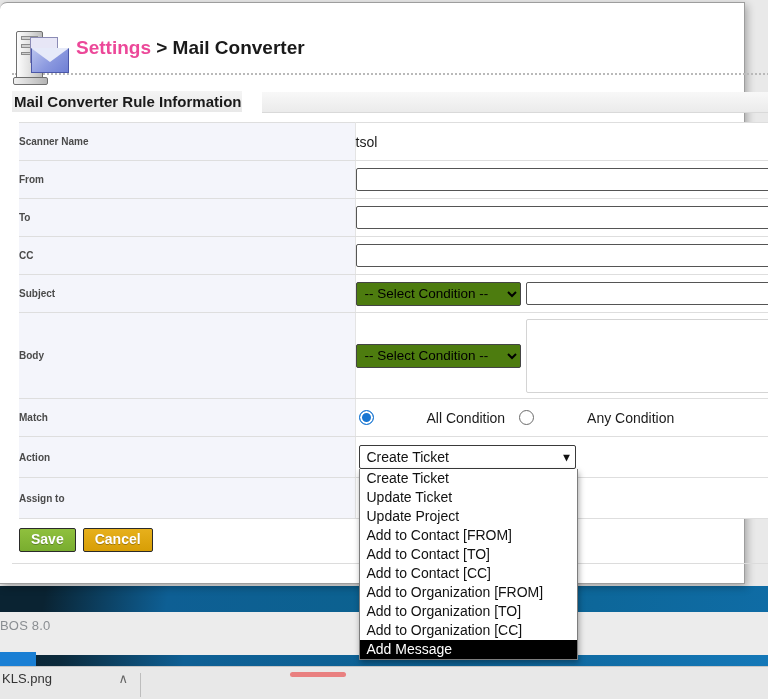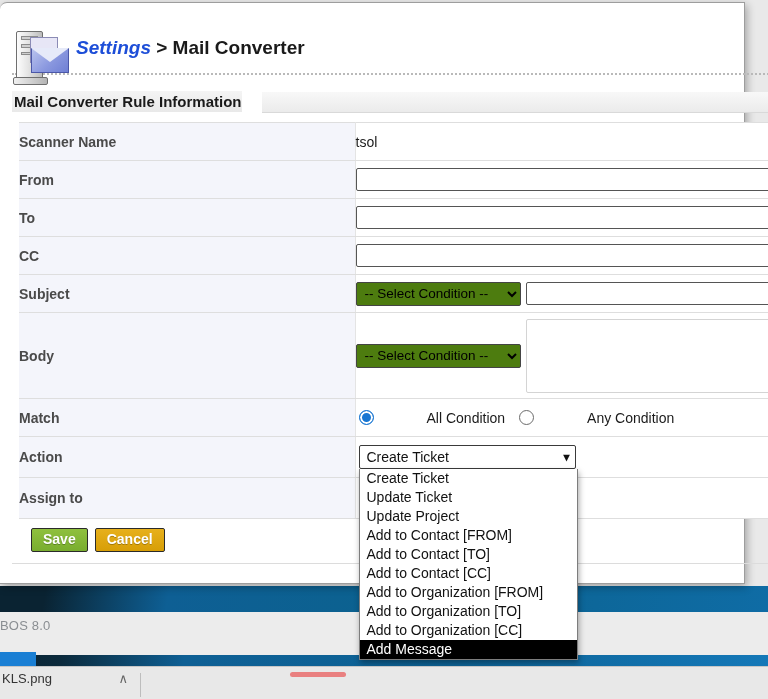--- a/index.html
+++ b/index.html
@@ -144,21 +144,21 @@
     position: relative;
     margin-top: 4px;
   }
   #module-titles { padding-left: 4px; padding-top: 12px; }
   #breadcrumb {
     font-size: 19px;
     font-weight: bold;
     color: #1a1a1a;
     white-space: nowrap;
   }
-  #breadcrumb .crumb-link { color: #1d4ed8; font-style: italic; }
+  #breadcrumb .crumb-link { color: #ec4899; }
   #module-subtitle {
     font-size: 13.5px;
     color: #2f2f2f;
     margin-top: 8px;
     white-space: nowrap;
   }
   #header-rule {
     margin: 8px 12px 0 12px;
     border-top: 2px dotted #b9b9b9;
     height: 0;
@@ -197,21 +197,21 @@
   #rule-table td {
     border-bottom: 1px solid #dedede;
     vertical-align: middle;
     padding: 0;
   }
   td.lbl {
     width: 336px;
     background: #f4f5fb;
     color: #4a4a4a;
     font-weight: bold;
-    font-size: 14px;
+    font-size: 10px;
     padding-left: 17px;
     border-right: 1px solid #e4e4e4;
     box-sizing: border-box;
   }
   td.val {
     background: #ffffff;
     padding-left: 2px;
     font-size: 14px;
     color: #1a1a1a;
   }
@@ -338,21 +338,21 @@
     font-size: 14px;
     font-weight: bold;
     color: #fff;
     border: 1px solid #2a2a2a;
     border-radius: 2px;
     padding: 3px 11px 4px 11px;
     cursor: pointer;
     line-height: 15px;
     text-shadow: 0 1px 0 rgba(0,0,0,.28);
   }
-  #save-button { background: linear-gradient(to bottom,#8fc03e,#79ad2f); margin-left: 12px; }
+  #save-button { background: linear-gradient(to bottom,#8fc03e,#79ad2f); }
   #cancel-button { background: linear-gradient(to bottom,#e7b01c,#d79e06); }
 
   #bottom-rule {
     margin: 11px 0 0 12px;
     width: 1060px;
     border-top: 1px solid #dcdcdc;
   }
 
   
   .tower {

